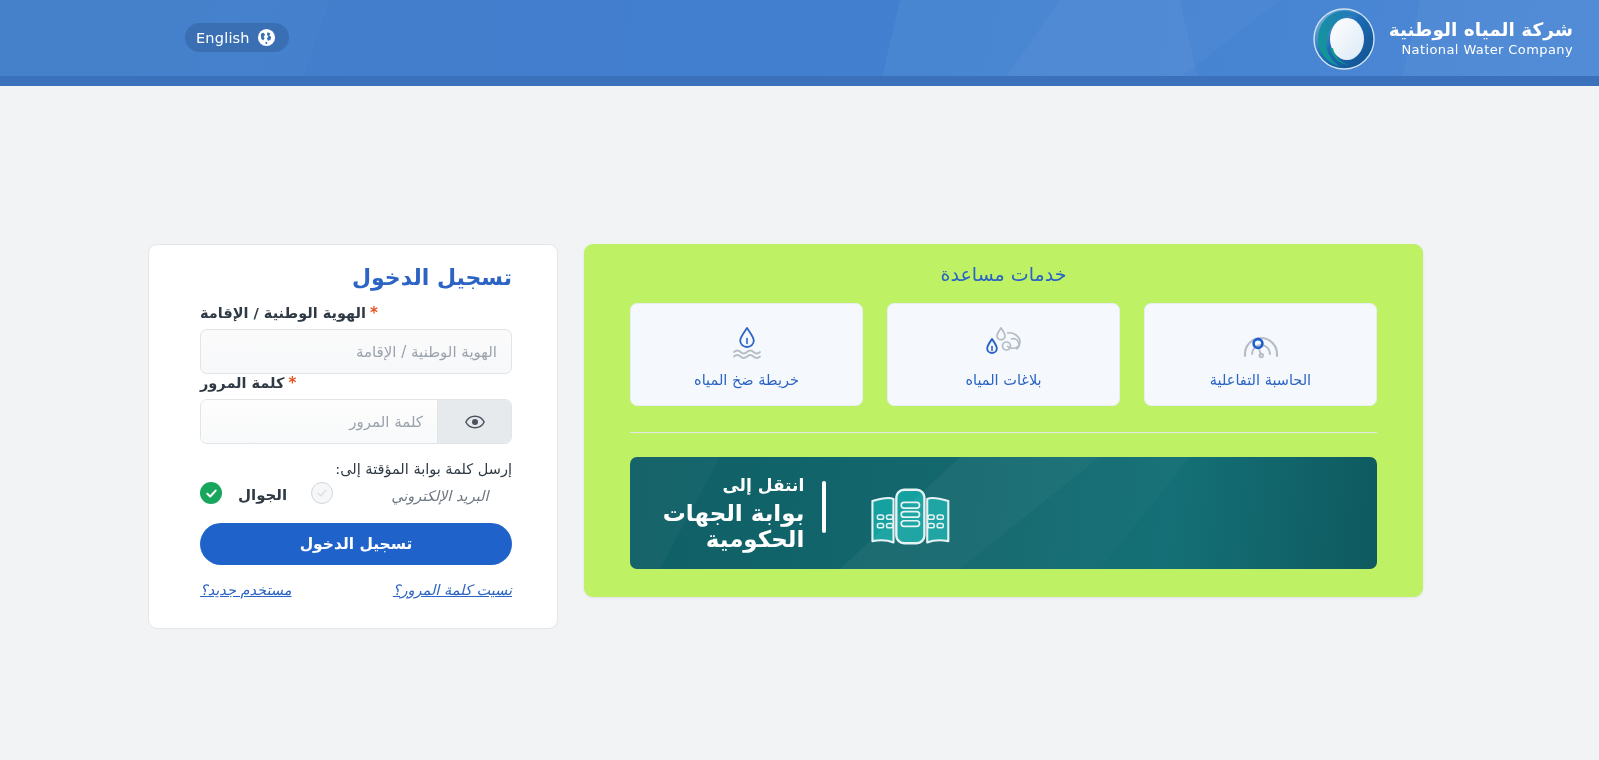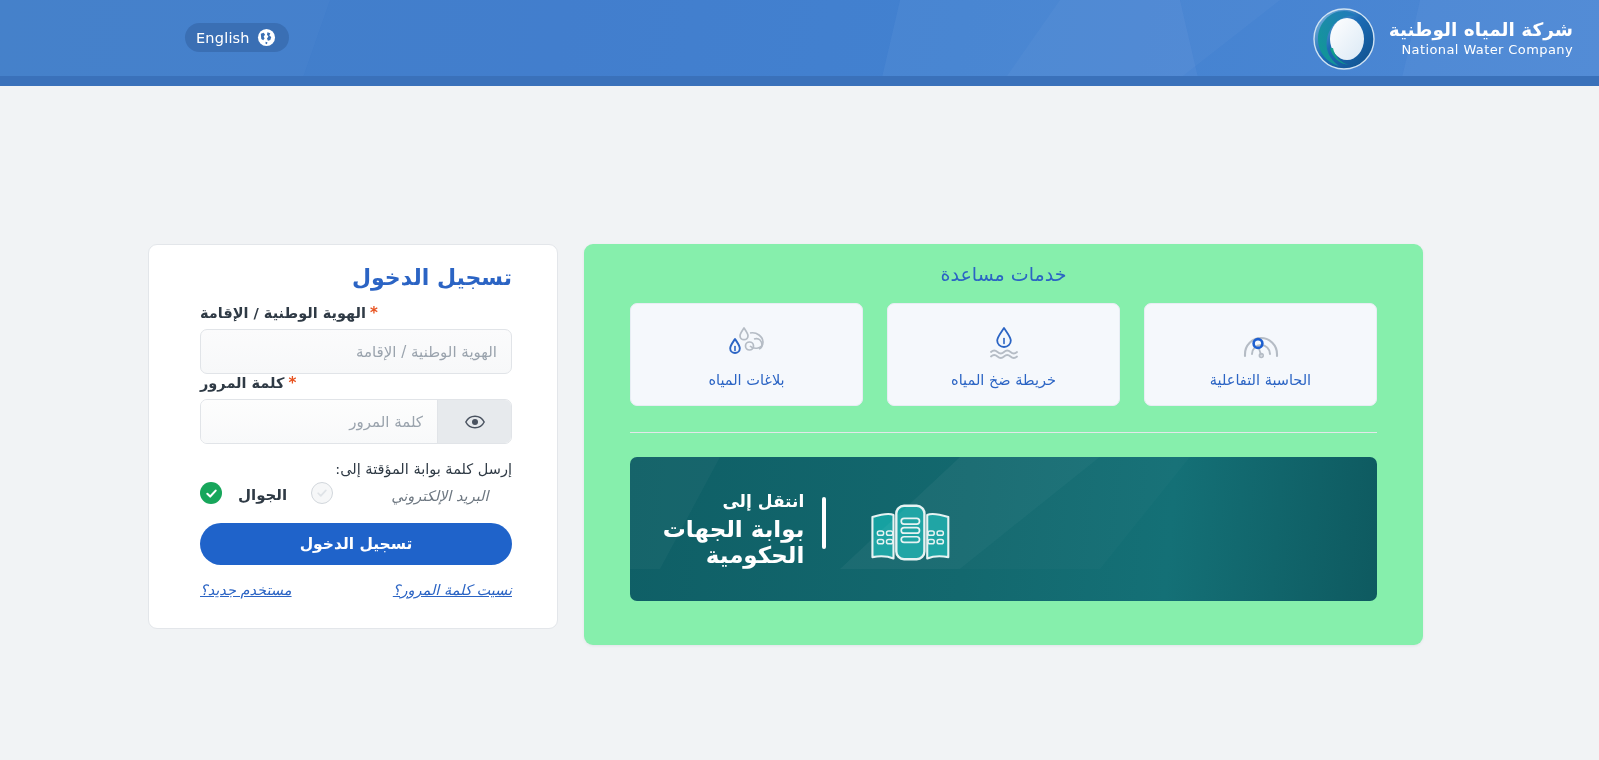--- a/index.html
+++ b/index.html
@@ -229,23 +229,23 @@
     color: #2b64c4;
     font-size: 14.5px;
     text-decoration: underline;
     cursor: pointer;
     font-style: italic;
   }
 
   
   .services-card {
     width: 839px;
-    background: #86efac;
+    background: #bef264;
     border-radius: 9px;
-    padding: 19px 46px 44px 46px;
+    padding: 19px 46px 28px 46px;
     box-shadow: 0 1px 3px rgba(20,40,70,.07);
   }
   .services-title {
     color: #2b64c4;
     font-size: 19px;
     text-align: center;
     margin-bottom: 18px;
   }
   .tiles {
     display: flex;
@@ -270,21 +270,21 @@
     font-size: 14.5px;
   }
   .divider {
     height: 1px;
     background: #e4e7ea;
     margin: 26px 0 24px 0;
   }
 
   .gov-banner {
     position: relative;
-    height: 144px;
+    height: 112px;
     border-radius: 7px;
     background: linear-gradient(95deg, #0f5f66 0%, #13686e 45%, #147076 72%, #0e5a60 100%);
     overflow: hidden;
     display: flex;
     flex-direction: row-reverse;
     align-items: center;
     cursor: pointer;
   }
   .gov-sheen {
     position: absolute; inset: 0; pointer-events: none;
@@ -409,39 +409,39 @@
         <a class="link">نسيت كلمة المرور؟</a>
       </div>
     </div>
 
     <div class="services-card">
       <div class="services-title">خدمات مساعدة</div>
 
       <div class="tiles">
 
         <div class="tile">
+          <svg width="44" height="40" viewBox="0 0 44 40">
+            <path d="M22 6 C18 12 15.2 15.4 15.2 18.6 C15.2 22.3 18.2 25 22 25 C25.8 25 28.8 22.3 28.8 18.6 C28.8 15.4 26 12 22 6 Z" fill="none" stroke="#2b64c4" stroke-width="1.8" stroke-linejoin="round"></path>
+            <path d="M22 16.5 L22 21.5" stroke="#2b64c4" stroke-width="1.6" stroke-linecap="round"></path>
+            <path d="M9 30 q3.2 -3 6.5 0 t6.5 0 t6.5 0 t6.5 0" fill="none" stroke="#b5bcc5" stroke-width="1.8" stroke-linecap="round"></path>
+            <path d="M9 34.5 q3.2 -3 6.5 0 t6.5 0 t6.5 0 t6.5 0" fill="none" stroke="#b5bcc5" stroke-width="1.8" stroke-linecap="round"></path>
+          </svg>
+          <div class="tile-label">خريطة ضخ المياه</div>
+        </div>
+
+        <div class="tile">
           <svg width="48" height="40" viewBox="0 0 48 40">
             <path d="M21 6 C18.6 9.6 17 11.7 17 13.7 C17 16 18.8 17.7 21 17.7 C23.2 17.7 25 16 25 13.7 C25 11.7 23.4 9.6 21 6 Z" fill="none" stroke="#b5bcc5" stroke-width="1.7" stroke-linejoin="round"></path>
             <path d="M27 11 q5 -1 9 2 q4 3 4 7 q0 5 -5 6 q-5 1 -8 -2" fill="none" stroke="#b5bcc5" stroke-width="1.7" stroke-linejoin="round"></path>
             <path d="M31 17 q4 -1 6 1 q2 2 2 5 q0 3 -3 4" fill="none" stroke="#b5bcc5" stroke-width="1.7"></path>
             <circle cx="26.5" cy="24" r="4" fill="none" stroke="#b5bcc5" stroke-width="1.7"></circle>
             <path d="M12 17 C9 21.5 7.2 23.9 7.2 26.2 C7.2 29 9.4 31 12 31 C14.6 31 16.8 29 16.8 26.2 C16.8 23.9 15 21.5 12 17 Z" fill="none" stroke="#2b64c4" stroke-width="1.9" stroke-linejoin="round"></path>
             <path d="M12 24.5 L12 28.5" stroke="#2b64c4" stroke-width="1.6" stroke-linecap="round"></path>
           </svg>
           <div class="tile-label">بلاغات المياه</div>
-        </div>
-
-        <div class="tile">
-          <svg width="44" height="40" viewBox="0 0 44 40">
-            <path d="M22 6 C18 12 15.2 15.4 15.2 18.6 C15.2 22.3 18.2 25 22 25 C25.8 25 28.8 22.3 28.8 18.6 C28.8 15.4 26 12 22 6 Z" fill="none" stroke="#2b64c4" stroke-width="1.8" stroke-linejoin="round"></path>
-            <path d="M22 16.5 L22 21.5" stroke="#2b64c4" stroke-width="1.6" stroke-linecap="round"></path>
-            <path d="M9 30 q3.2 -3 6.5 0 t6.5 0 t6.5 0 t6.5 0" fill="none" stroke="#b5bcc5" stroke-width="1.8" stroke-linecap="round"></path>
-            <path d="M9 34.5 q3.2 -3 6.5 0 t6.5 0 t6.5 0 t6.5 0" fill="none" stroke="#b5bcc5" stroke-width="1.8" stroke-linecap="round"></path>
-          </svg>
-          <div class="tile-label">خريطة ضخ المياه</div>
         </div>
 
         <div class="tile">
           <svg width="48" height="40" viewBox="0 0 48 40">
             <path d="M8 32 A16 16 0 0 1 40 32" fill="none" stroke="#b5bcc5" stroke-width="2.1" stroke-linecap="round"></path>
             <path d="M8 32 L8 34" stroke="#b5bcc5" stroke-width="2.1" stroke-linecap="round"></path>
             <path d="M40 32 L40 34" stroke="#b5bcc5" stroke-width="2.1" stroke-linecap="round"></path>
             <path d="M15 32 A9 9 0 0 1 33 32" fill="none" stroke="#b5bcc5" stroke-width="2" stroke-linecap="round"></path>
             <path d="M24 33 L21.5 25" stroke="#b5bcc5" stroke-width="1.7" stroke-linecap="round"></path>
             <circle cx="24.3" cy="33.5" r="1.9" fill="none" stroke="#b5bcc5" stroke-width="1.6"></circle>

